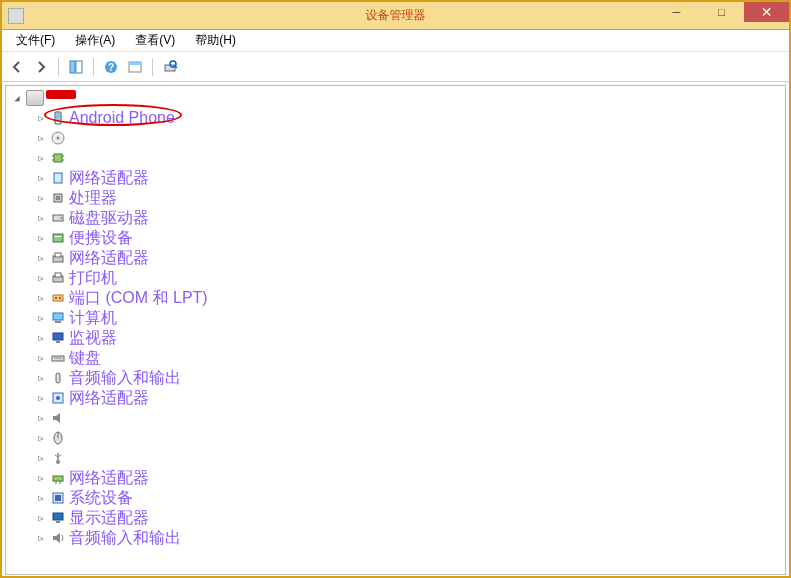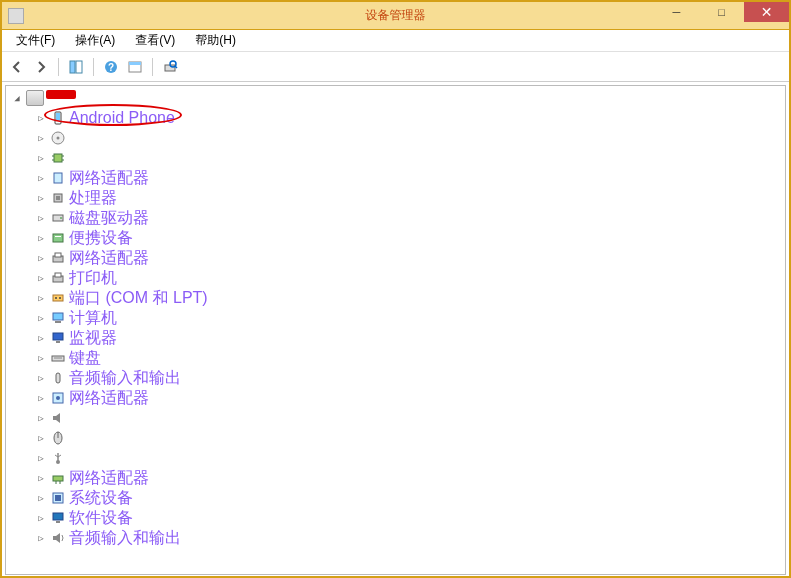--- a/index.html
+++ b/index.html
@@ -438,21 +438,21 @@
           <span class="tree-label">系统设备</span>
         </div>
         <div class="tree-row child">
           <span class="tree-toggle">▷</span>
           <span class="tree-icon">
             <svg class="ico" viewBox="0 0 16 16">
               <rect x="3" y="3" width="10" height="7" fill="#27b" stroke="#248"></rect>
               <rect x="6" y="11" width="4" height="2" fill="#888"></rect>
             </svg>
           </span>
-          <span class="tree-label">软件设备</span>
+          <span class="tree-label">显示适配器</span>
         </div>
         <div class="tree-row child">
           <span class="tree-toggle">▷</span>
           <span class="tree-icon">
             <svg class="ico" viewBox="0 0 16 16">
               <path d="M3 6 L6 6 L10 3 L10 13 L6 10 L3 10 Z" fill="#888"></path>
               <path d="M12 5 Q14 8 12 11" fill="none" stroke="#888"></path>
             </svg>
           </span>
           <span class="tree-label">音频输入和输出</span>

